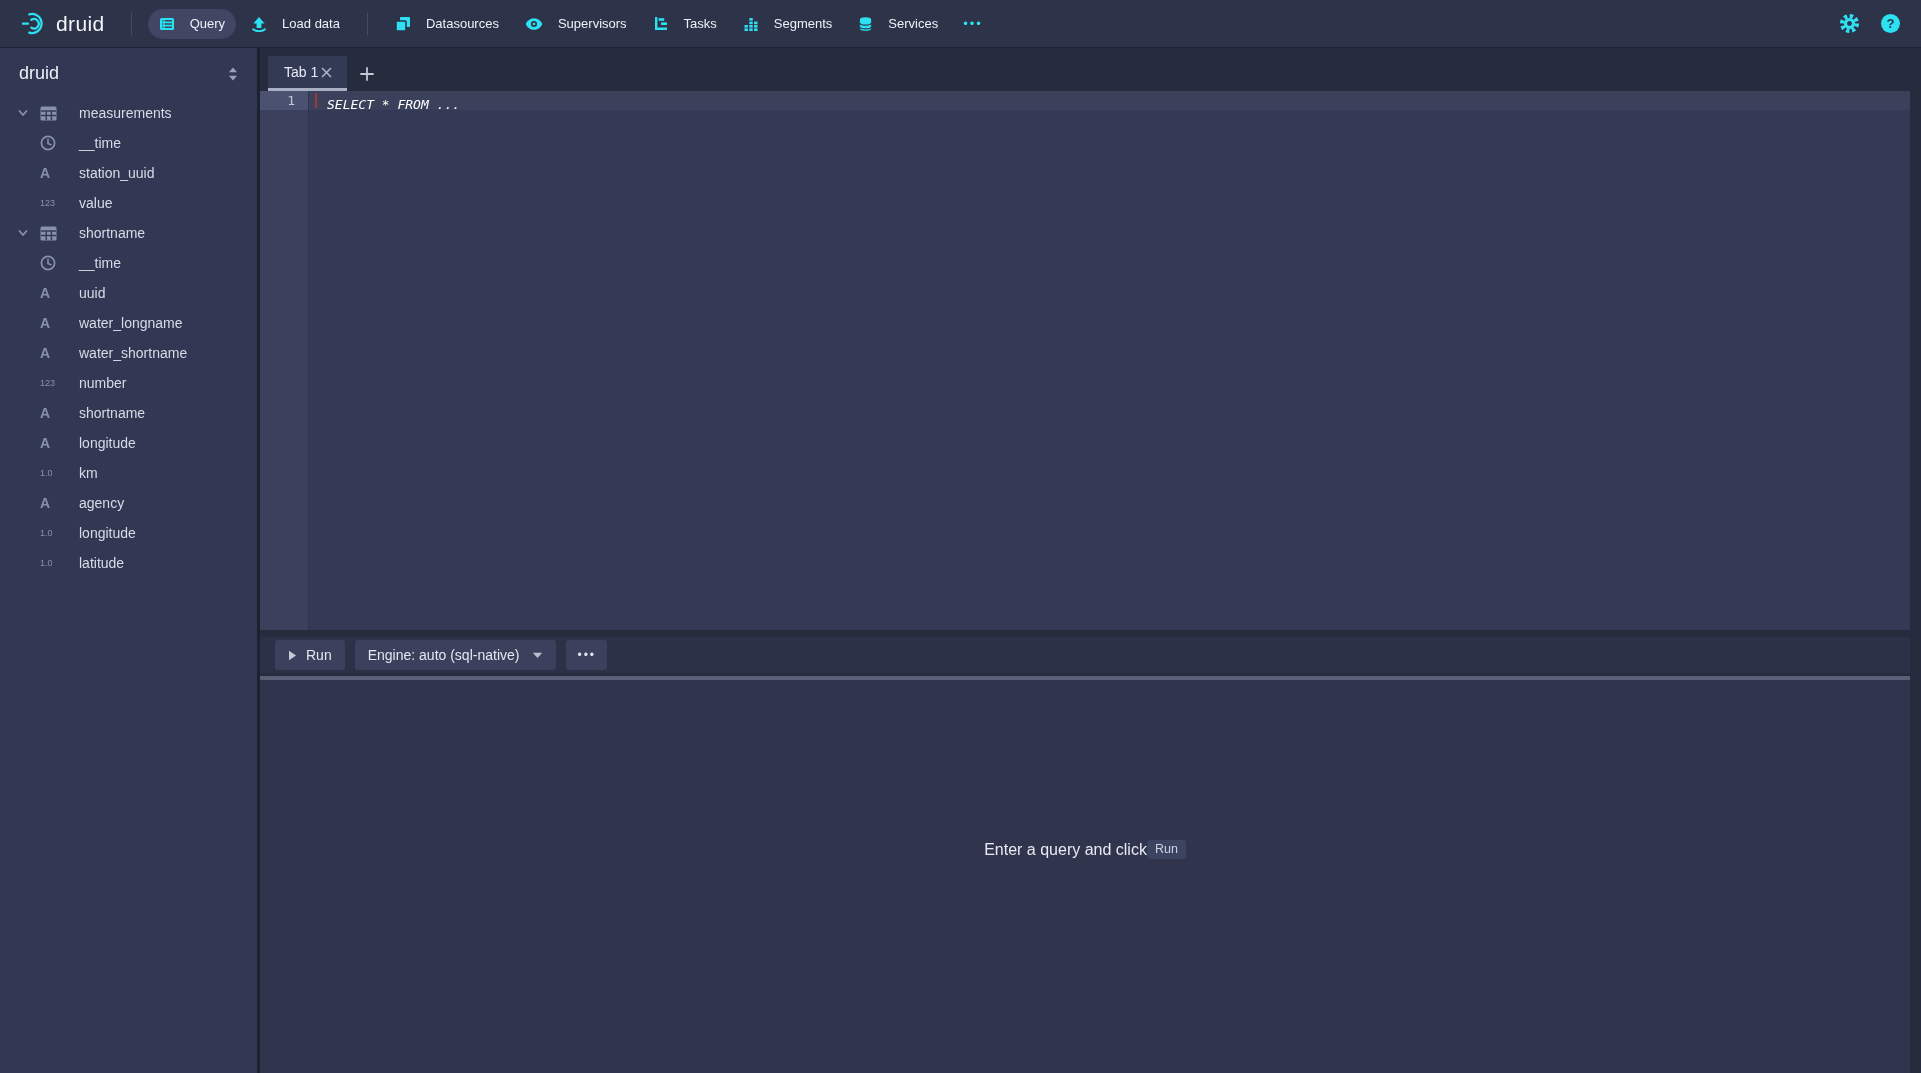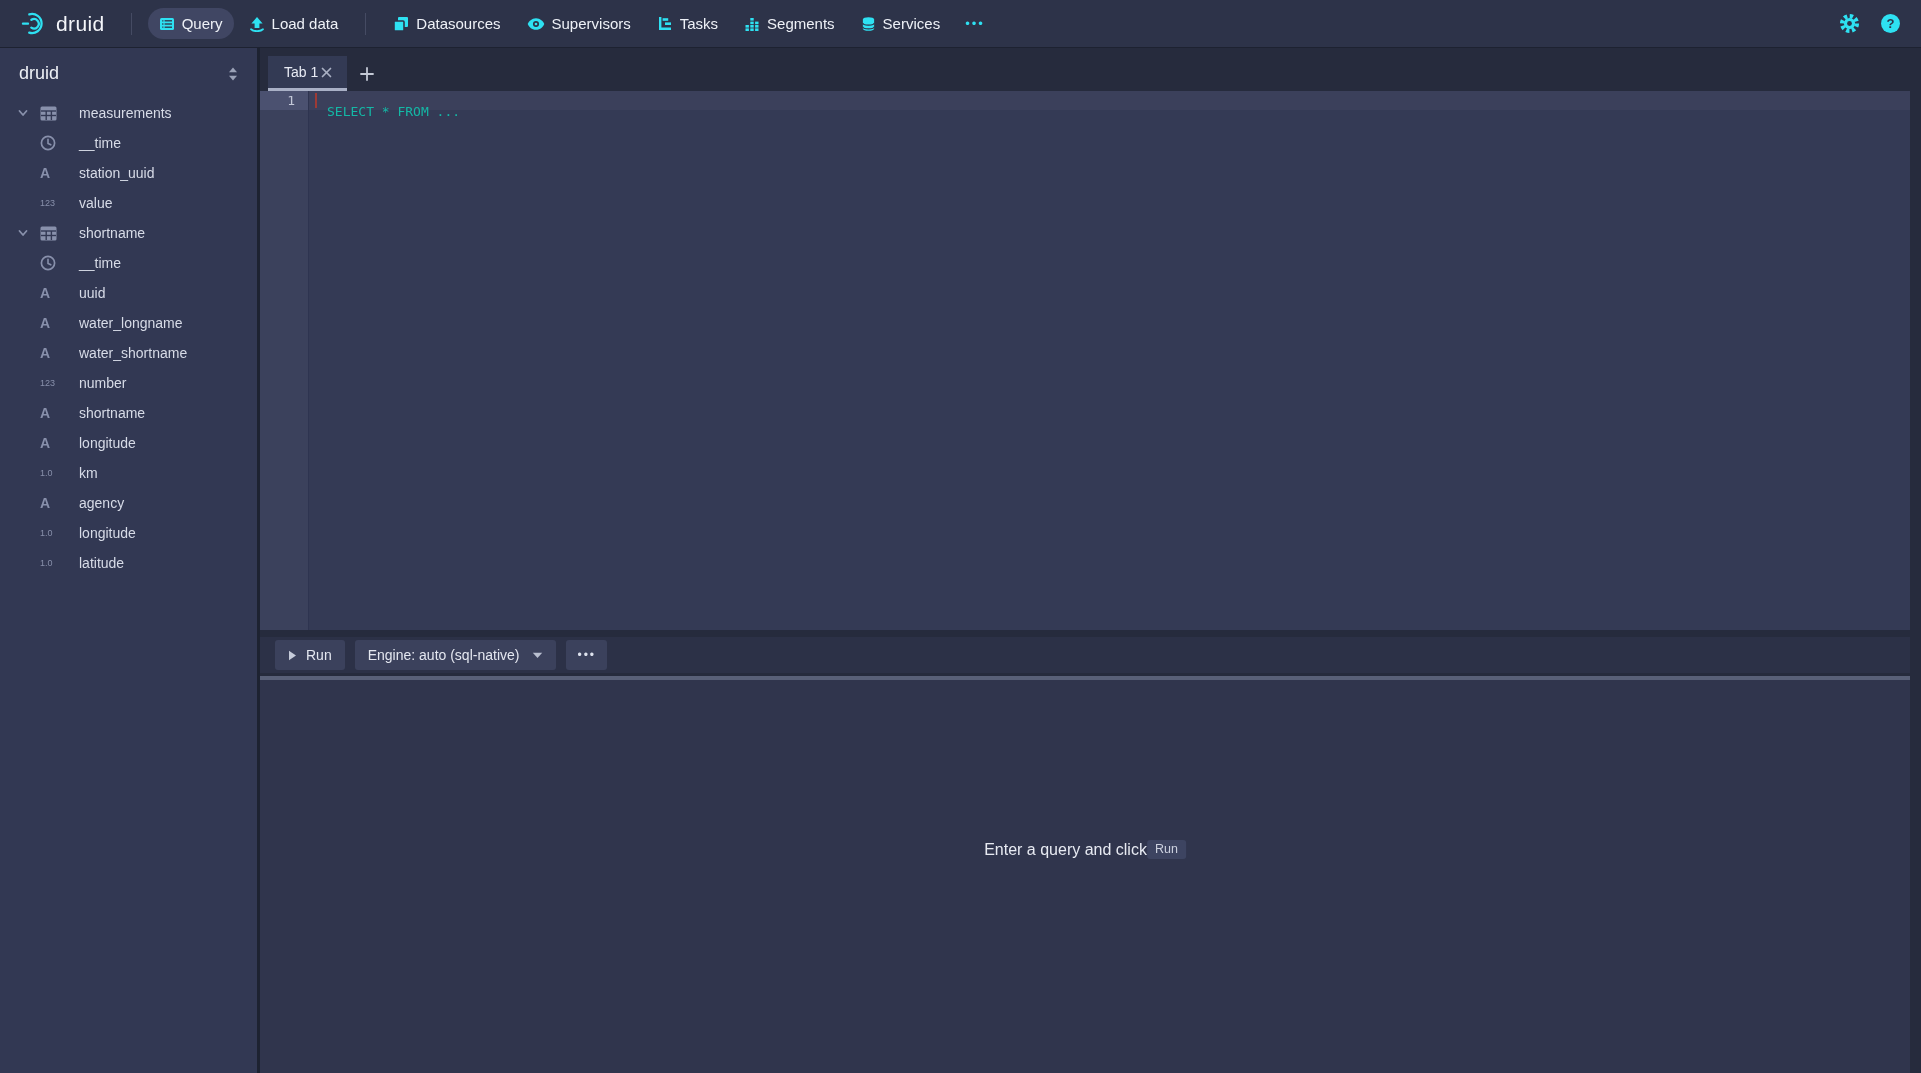--- a/index.html
+++ b/index.html
@@ -13,22 +13,22 @@
   
   .navbar {
     height:47px; background:#2d3349; display:flex; align-items:center;
     padding:0 14px 0 16px; gap:4px; box-shadow:0 1px 0 #1d2231;
     position:relative; z-index:5;
   }
   .logo { display:flex; align-items:center; gap:9px; padding:0 10px 0 4px; }
   .logo-text { font-size:21px; font-weight:500; color:#f4f6fa; letter-spacing:.4px; }
   .nav-divider { width:1px; height:22px; background:#454b63; margin:0 12px; }
   .nav-item {
-    display:flex; align-items:center; gap:7px; padding:7px 11px; border-radius:17px;
-    font-size:15px; color:#eef1f7; cursor:pointer; white-space:nowrap;text-align:center;
+    display:flex; align-items:center; gap:15px; padding:7px 11px; border-radius:17px;
+    font-size:13px; color:#eef1f7; cursor:pointer; white-space:nowrap;text-align:center;
   }
   .nav-item.active { background:#404663; }
   .nav-more { color:#2ee1f2; font-size:13px; letter-spacing:2px; padding:6px 10px; cursor:pointer; }
   .nav-right { margin-left:auto; display:flex; align-items:center; gap:20px; padding-right:6px; }
   .nav-icon-btn { display:flex; align-items:center; cursor:pointer; }
 
   
   .app-body { display:flex; height:1026px; }
 
   
@@ -61,21 +61,21 @@
   .tab-add { width:40px; height:35px; display:flex; align-items:center; justify-content:center; cursor:pointer; }
 
   .editor { height:539px; display:flex; background:#343a55; }
   .gutter { width:49px; background:#3b415c; border-right:1px solid #2e3450;
     font-family:"DejaVu Sans Mono", monospace; font-size:13px; color:#9aa1b8; }
   .gutter-line { height:19px; line-height:19px; text-align:right; padding-right:13px; }
   .gutter-line.active { background:#4b5170; color:#c3c8d8; }
   .codearea { flex:1; position:relative; font-family:"DejaVu Sans Mono", monospace; font-size:13px; }
   .code-line { height:19px; line-height:19px; position:relative; background:rgba(255,255,255,0.035); }
   .cursor { position:absolute; left:6px; top:2px; width:2px; height:15px; background:#9e3a35; }
-  .placeholder { position:absolute; left:18px; top:11px; color:#14b8a6; }
+  .placeholder { position:absolute; left:18px; top:4px; font-style:italic; color:#ffffff; }
 
   .runbar { height:36px; margin-top:7px; background:#2c3147; display:flex; align-items:center;
     gap:10px; padding-left:15px; }
   .btn { height:30px; background:#3b415c; border-radius:3px; display:flex; align-items:center;
     gap:9px; padding:0 13px; font-size:14px; color:#e4e7f0; cursor:pointer; border:none; }
   .btn-more { letter-spacing:2px; font-size:12px; color:#dfe3ee; padding:0 11px; }
   .caret-gap { margin-left:4px; display:flex; }
 
   .divider-handle { height:4px; margin-top:3px; background:#596078; cursor:row-resize; }
 

